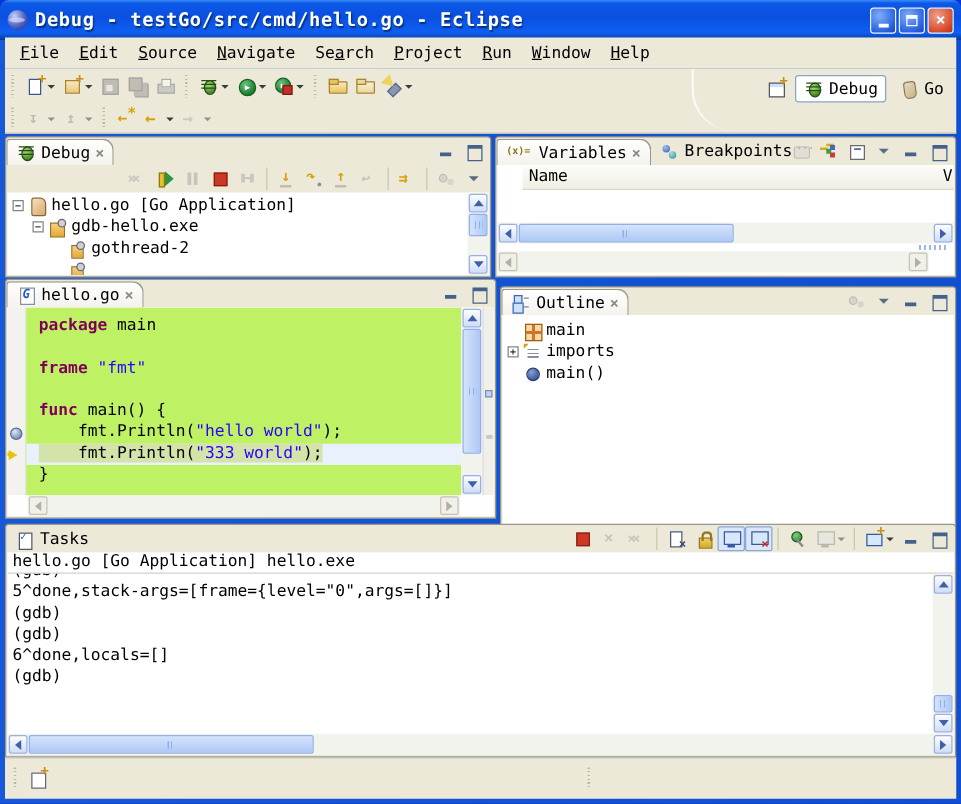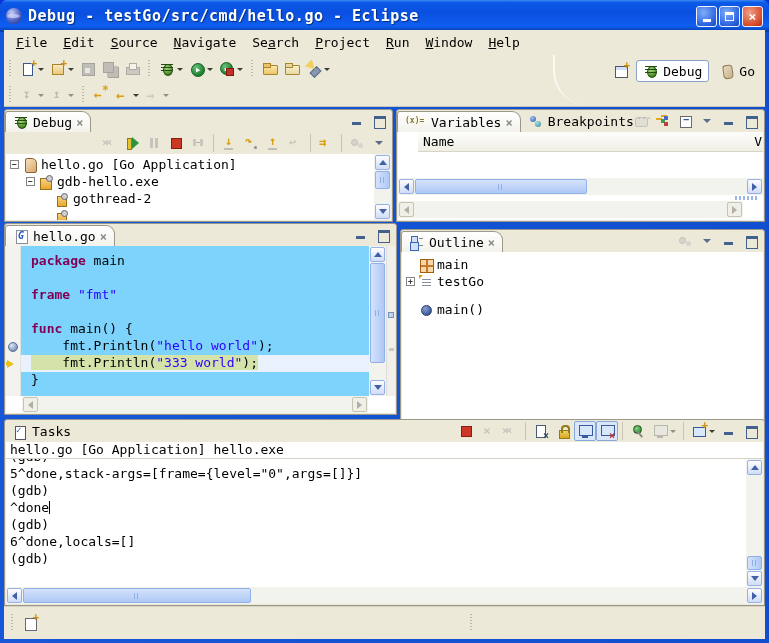--- a/index.html
+++ b/index.html
@@ -192,21 +192,21 @@
 
   
   .ed-main { display:flex; position:absolute; left:0; right:0; top:0; bottom:17px; }
   .gutter { width:15px; background:#f2f2ee; border-right:1px solid #e2e2da; padding-top:7px; }
   .gut-row { height:17px; position:relative; }
   .bp { position:absolute; left:2px; top:4px; width:10px; height:10px; border-radius:50%;
     background:radial-gradient(circle at 35% 30%,#dfe8f6,#7e96c0 70%); border:1px solid #5a6c94; }
   .ip { position:absolute; left:1px; top:5px; width:0; height:0;
     border-top:4px solid transparent; border-bottom:4px solid transparent; border-left:7px solid #e8c010; }
   .ip::before { content:""; position:absolute; left:-12px; top:-2px; width:6px; height:3px; background:#e8c010; }
-  .code-area { flex:1; padding-top:7px; overflow:hidden; background:#7dd3fc; }
+  .code-area { flex:1; padding-top:7px; overflow:hidden; background:#bef264; }
   .code-row { height:17px; white-space:pre; padding-left:10px; }
   .code-row.current { background:#e9f2fc; }
   .tok-wrap.green { background:#d3e3a9; }
   .tk-kw { color:#7f0055; font-weight:bold; }
   .tk-str { color:#2a00ff; }
   .tk-pl { color:#000; }
   .oruler { width:9px; background:#f0efe9; border-left:1px solid #ddd; position:relative; }
   .omark1 { position:absolute; left:1px; top:44%; width:6px; height:6px; background:#c0d4ee; border:1px solid #7890b8; }
   .omark2 { position:absolute; left:2px; top:68%; width:5px; height:3px; background:#c8c8c0; }
 
@@ -599,23 +599,23 @@
     <div class="vbody" style="top:22px;padding-top:4px;">
       <div id="outline-tree">
           <div class="trow-item" style="padding-left: 4px;">
             <span class="expander none"></span>
             <i class="ic g-pkg"></i>
             <span class="tlabel">main</span>
           </div>
           <div class="trow-item" style="padding-left: 4px;">
             <span class="expander">+</span>
             <i class="ic g-imports"></i>
-            <span class="tlabel">testGo</span>
-          </div>
-          <div class="trow-item" style="padding-left: 4px; margin-top: 11px;">
+            <span class="tlabel">imports</span>
+          </div>
+          <div class="trow-item" style="padding-left: 4px;">
             <span class="expander none"></span>
             <i class="ic g-func"></i>
             <span class="tlabel">main()</span>
           </div>
         </div>
     </div>
   </div>
 
   <div class="view" style="left:4px;top:419px;width:761px;height:187px;">
     <div class="vtabs">
@@ -667,21 +667,20 @@
           </span>
         </div>
     </div>
     <div class="vbody" style="top:22px;">
       <div class="con-header">hello.go [Go Application] hello.exe</div>
       <div class="con-body">
         <div class="con-text" id="console-text">
             <div class="con-line">(gdb)</div>
             <div class="con-line">5^done,stack-args=[frame={level="0",args=[]}]</div>
             <div class="con-line">(gdb)</div>
-            <div class="con-line">^done<span class="caret"></span></div>
             <div class="con-line">(gdb)</div>
             <div class="con-line">6^done,locals=[]</div>
             <div class="con-line">(gdb)</div>
           </div>
         <div class="sb-v" style="position:relative;">
           <span class="sb-btn" style="left:1px;top:1px;">
               <span class="arr up"></span>
             </span>
           <span class="thumb" style="left:1px;bottom:17px;width:15px;height:14px;"></span>
           <span class="sb-btn" style="left:1px;bottom:1px;">

